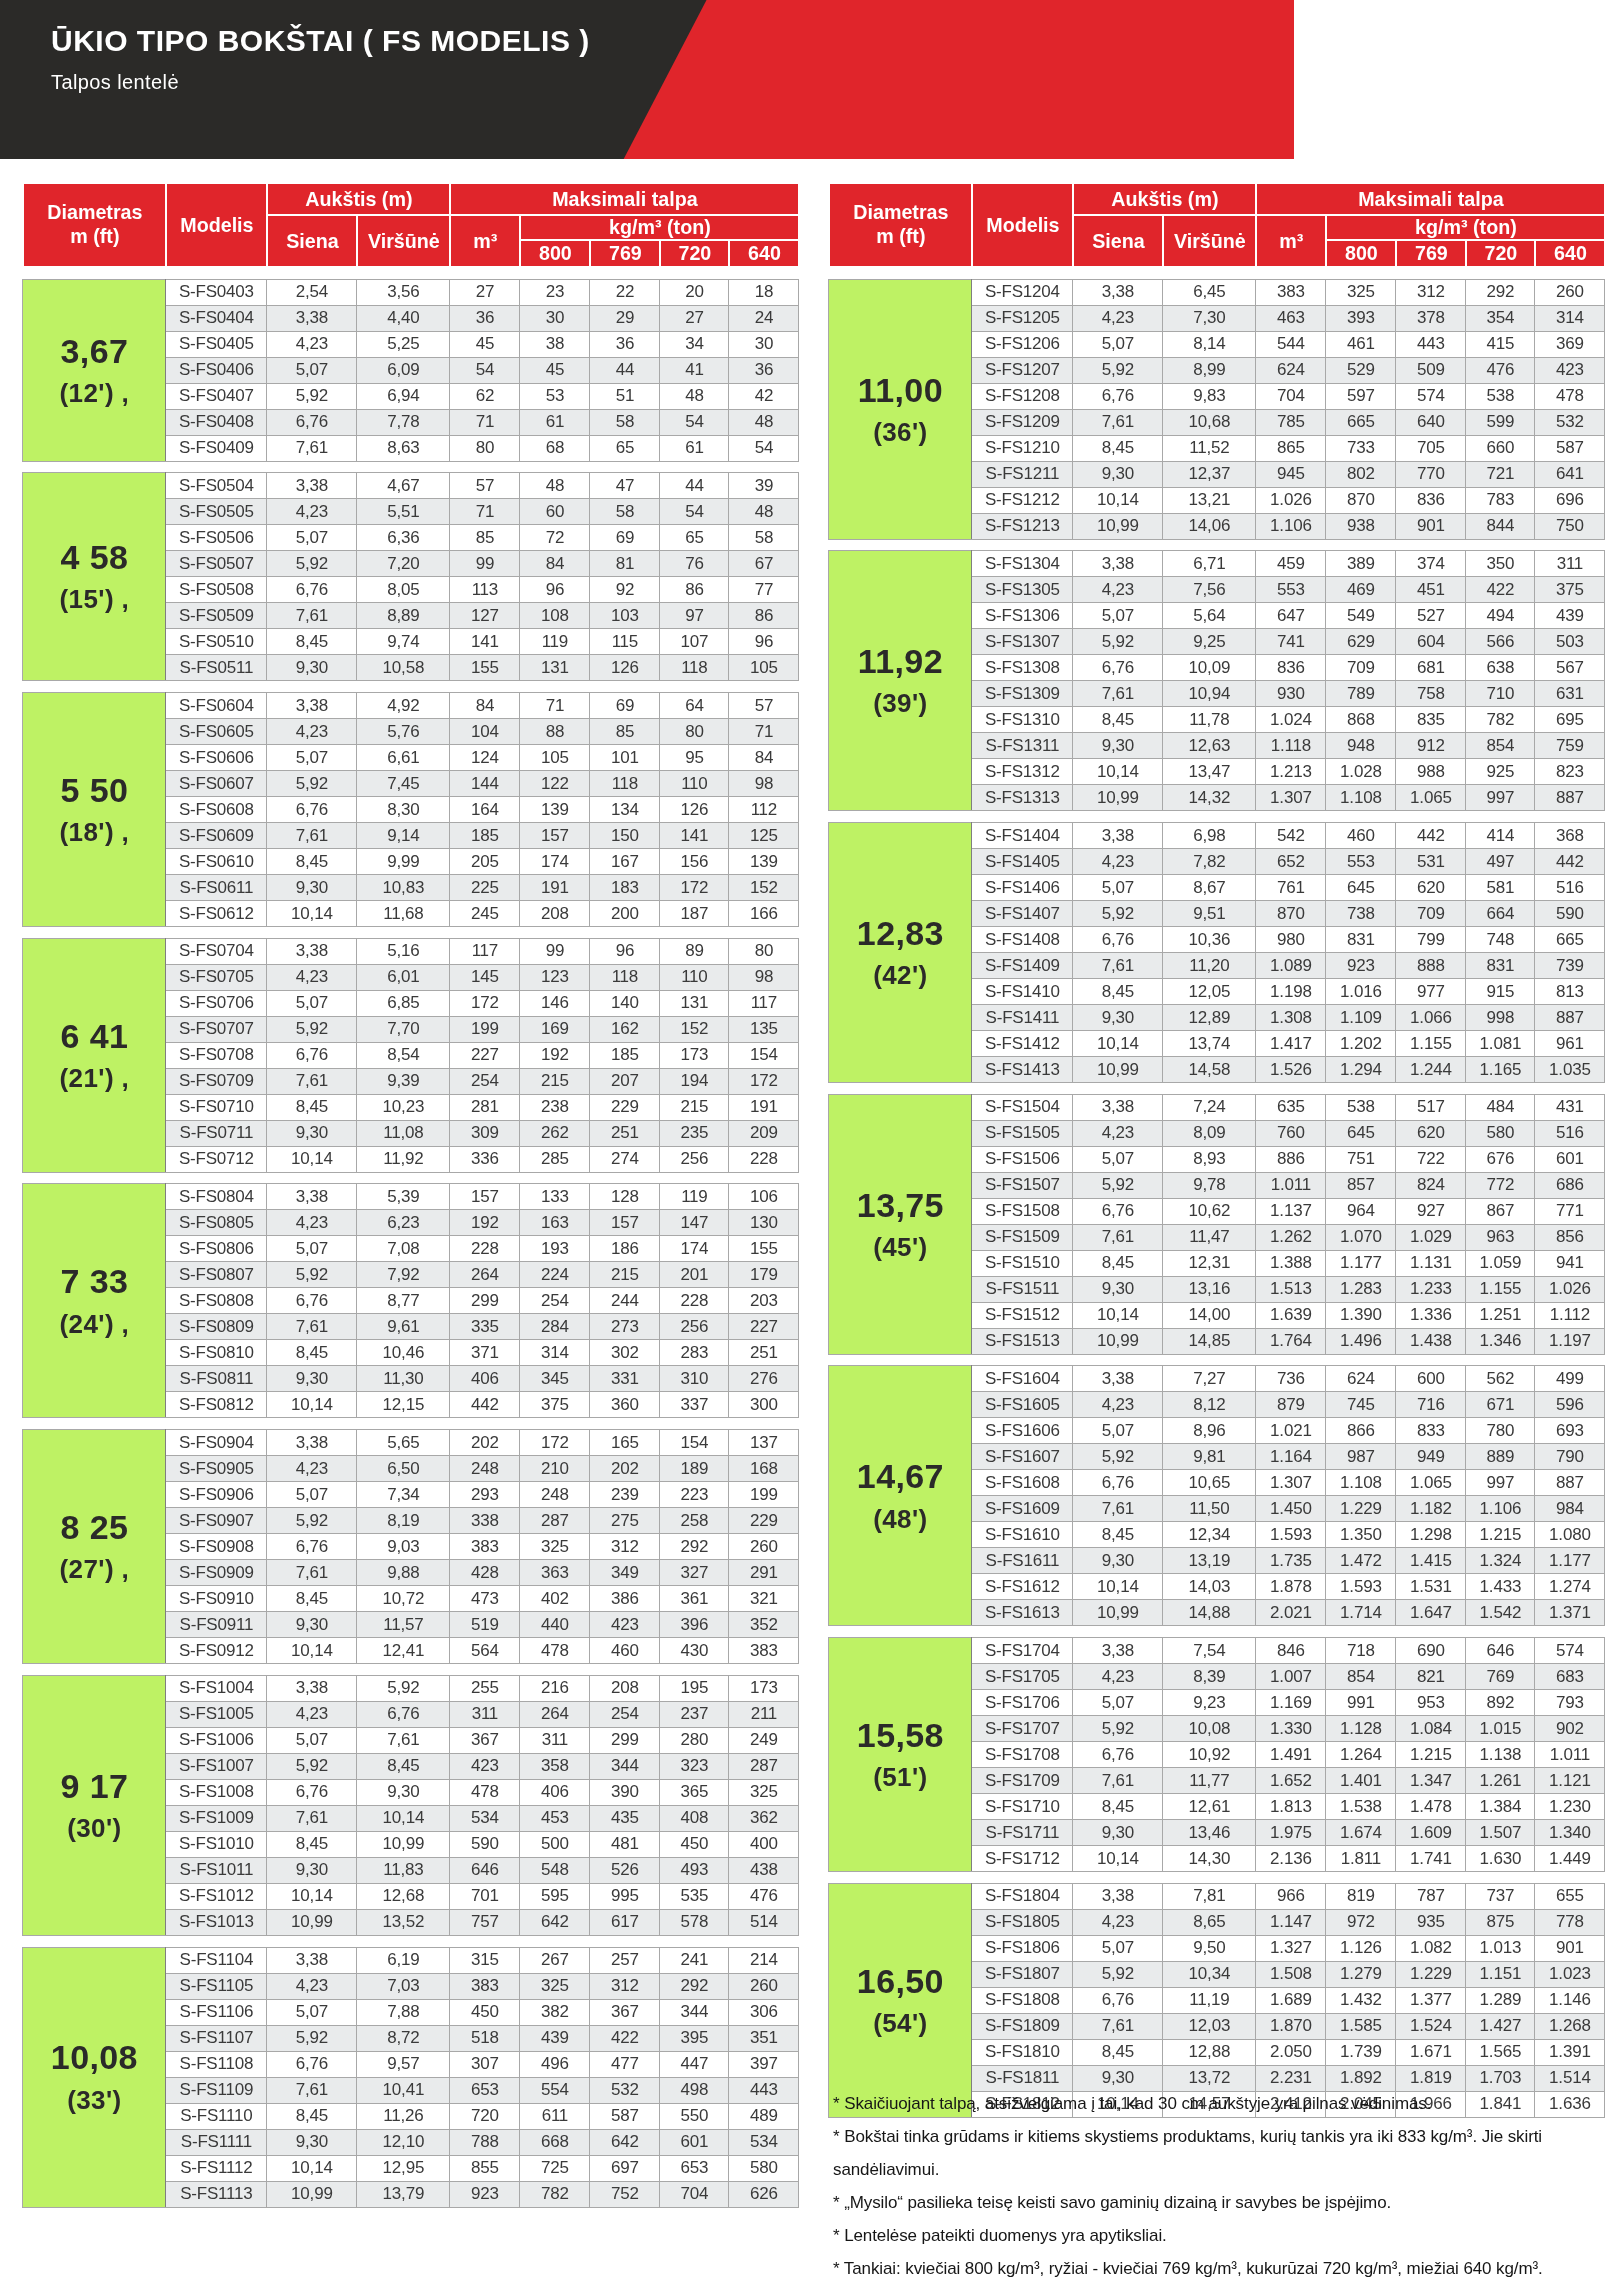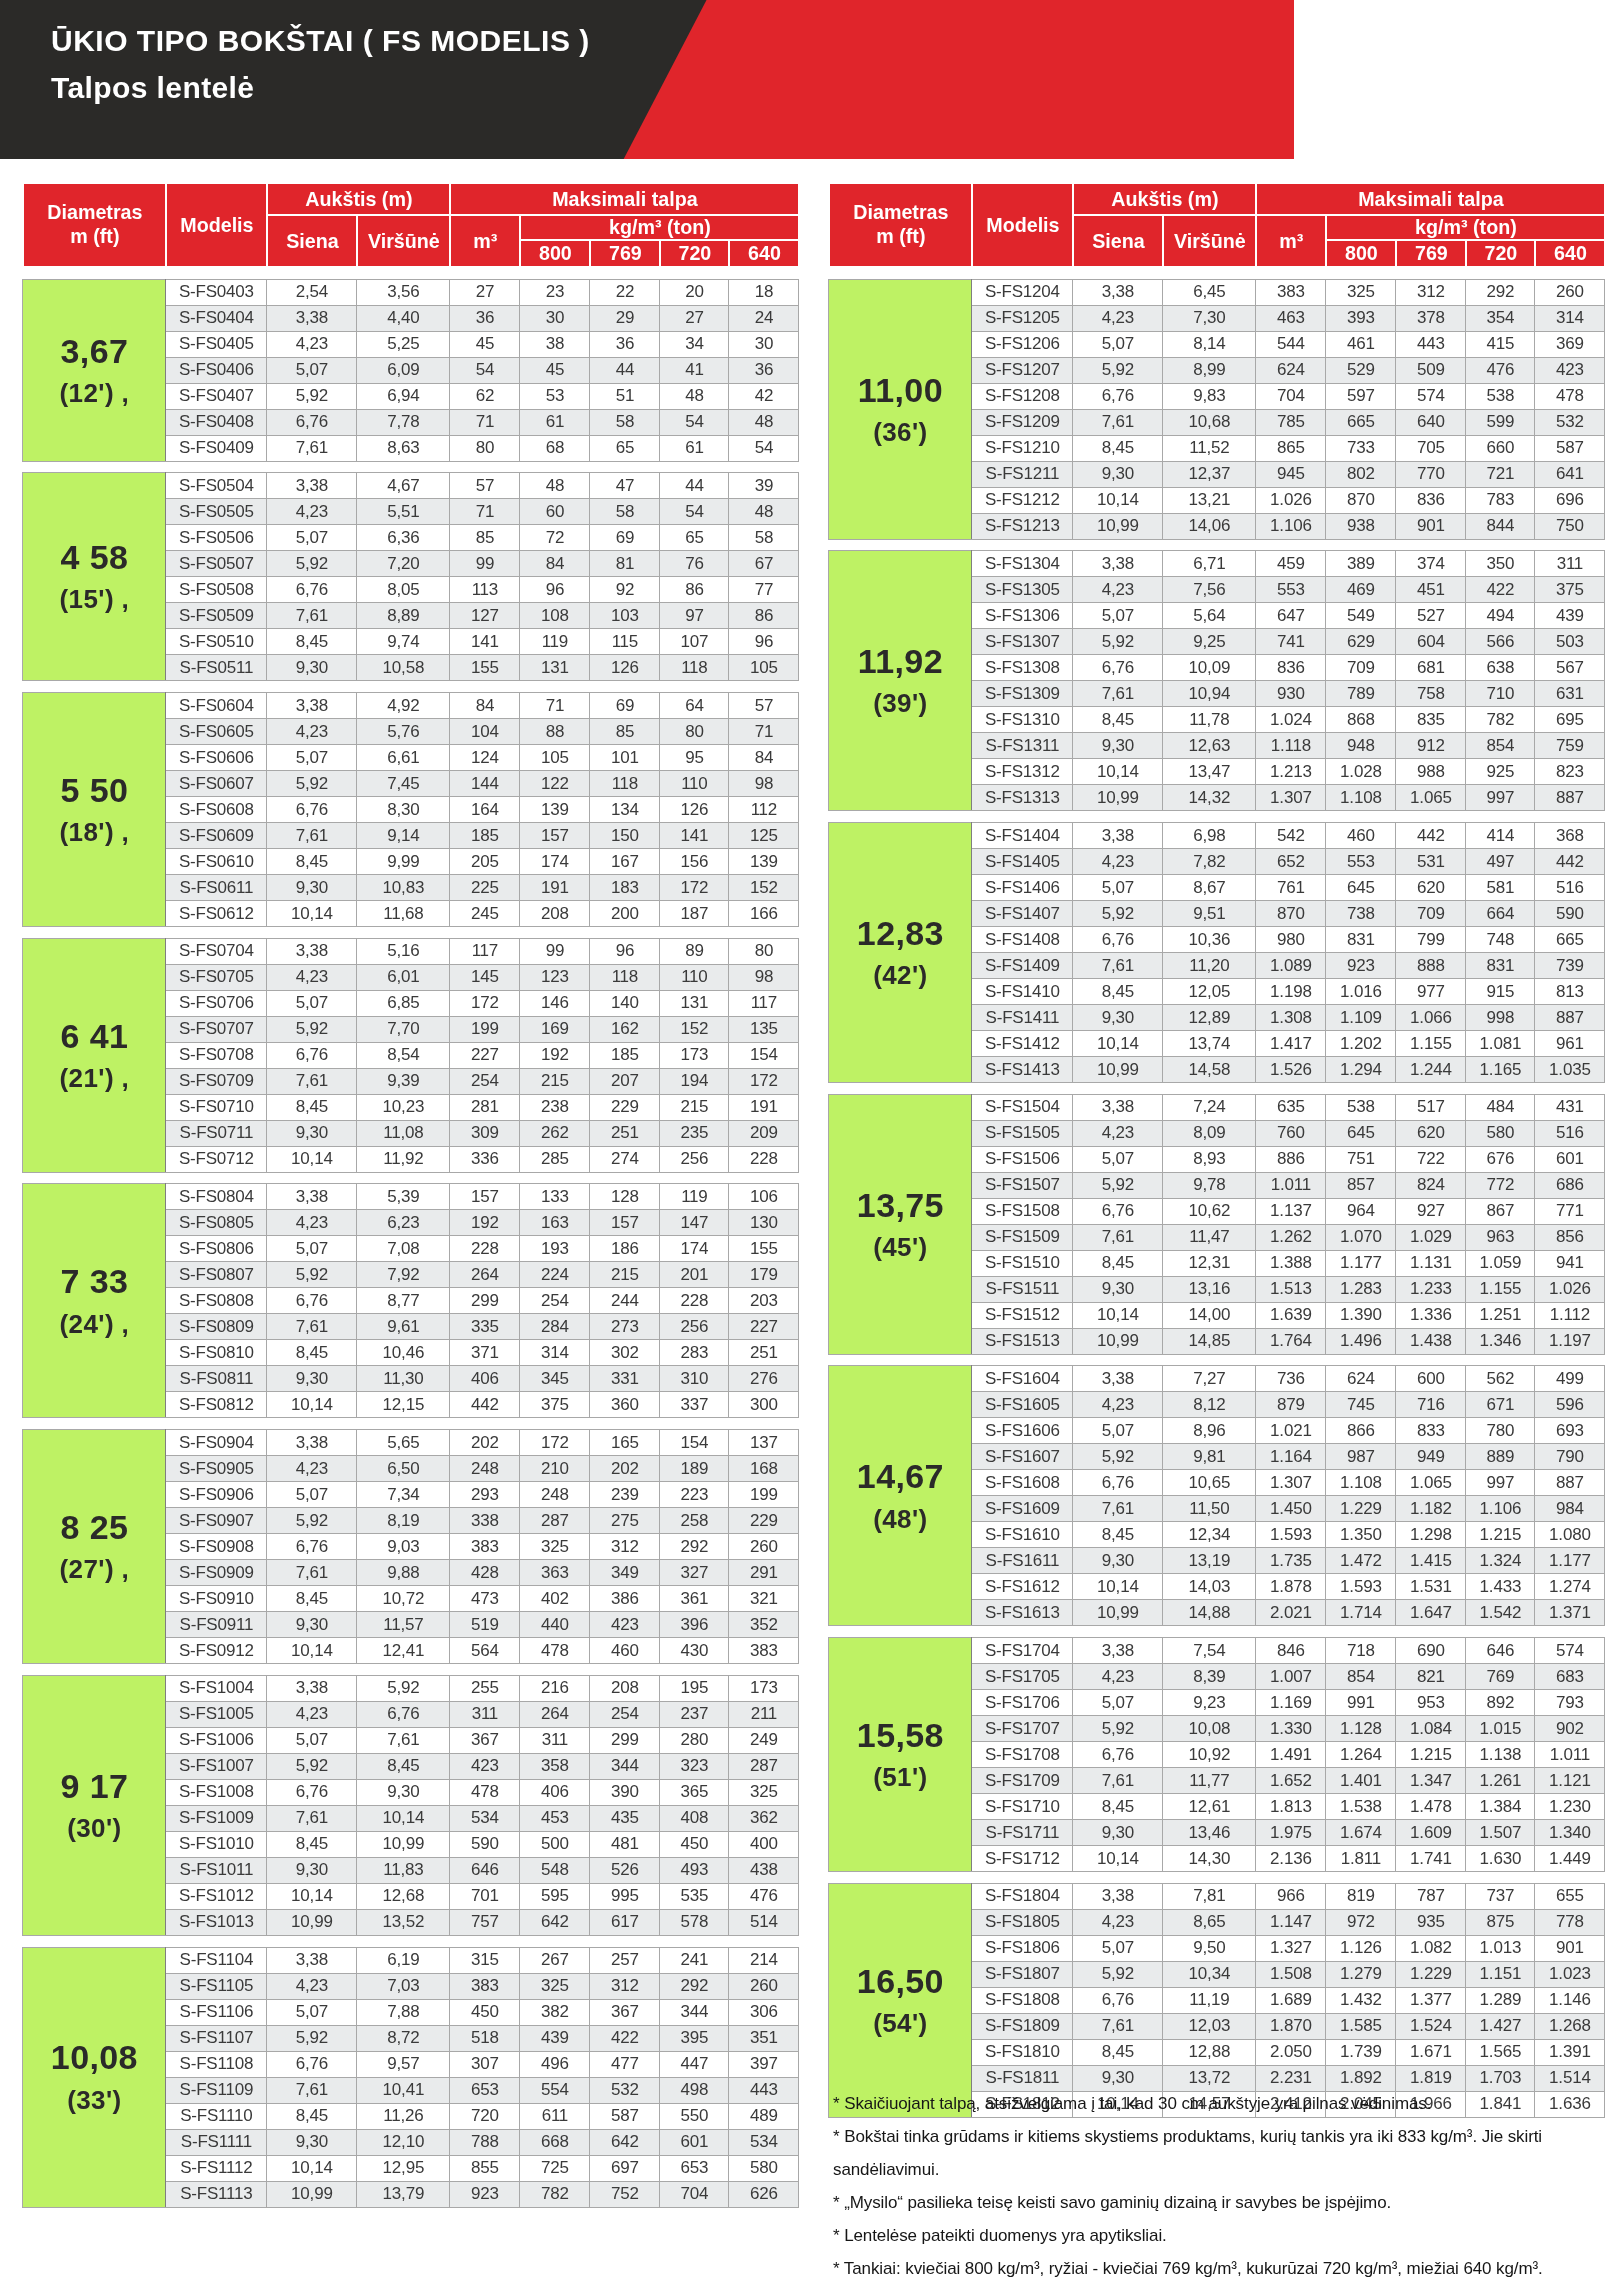--- a/index.html
+++ b/index.html
@@ -7,21 +7,21 @@
     width:1622px;height:2293px;position:relative;background:#ffffff;
     font-family:"Liberation Sans", sans-serif;overflow:hidden;
     -webkit-font-smoothing:antialiased;
   }
   
   .hdr{position:absolute;top:0;left:0;width:1294px;height:159px;background:#2b2a28;}
   .hdr .red{position:absolute;top:0;left:0;width:100%;height:100%;background:#e0252b;
     clip-path:polygon(54.6% 0,100% 0,100% 100%,48.2% 100%);}
   .titles{position:absolute;left:51px;top:24px;color:#fff;z-index:2;}
   .t1{font-size:30px;font-weight:bold;letter-spacing:0.5px;white-space:nowrap;}
-  .t2{font-size:30px;font-weight:bold;margin-top:13.4px;letter-spacing:0.4px;}
+  .t2{font-size:20px;font-weight:normal;margin-top:13.4px;letter-spacing:0.4px;}
   .logo{position:absolute;top:39px;left:1103px;color:#fff;z-index:2;font-weight:bold;
     font-size:57px;letter-spacing:1.8px;white-space:nowrap;}
   .logo .reg{font-size:18px;position:relative;top:-29px;margin-left:2.7px;letter-spacing:0;}
   
   .cols{position:absolute;top:182px;left:22.4px;}
   .col{position:absolute;top:0;width:776px;}
   .col.left{left:0;}
   .col.right{left:806px;}
   table{border-collapse:collapse;table-layout:fixed;width:776px;}
   

